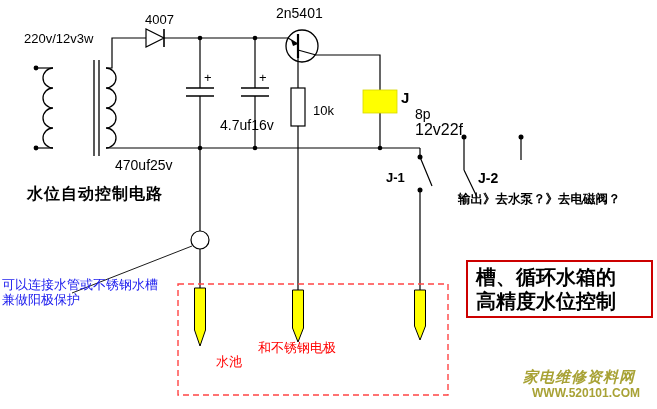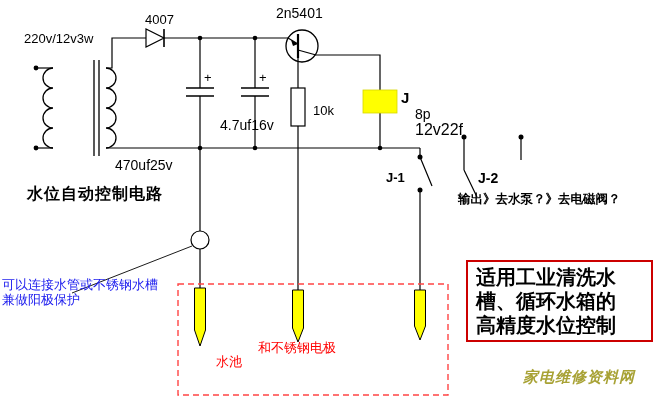--- a/index.html
+++ b/index.html
@@ -139,20 +139,20 @@
 
   <div class="lbl blue-note">
     <div>可以连接水管或不锈钢水槽</div>
     <div>兼做阳极保护</div>
   </div>
 
   <div class="lbl red-lbl" style="left:216px;top:355px;">水池</div>
   <div class="lbl red-lbl" style="left:258px;top:341px;">和不锈钢电极</div>
 
   <div class="info-box">
-    <div>适用工业清洗水</div>
     <div>槽、循环水箱的</div>
     <div>高精度水位控制</div>
   </div>
 
   <div class="lbl watermark wm-name">家电维修资料网</div>
+  <div class="lbl watermark wm-url">WWW.520101.COM</div>
 
 </div>
 
 </body></html>

